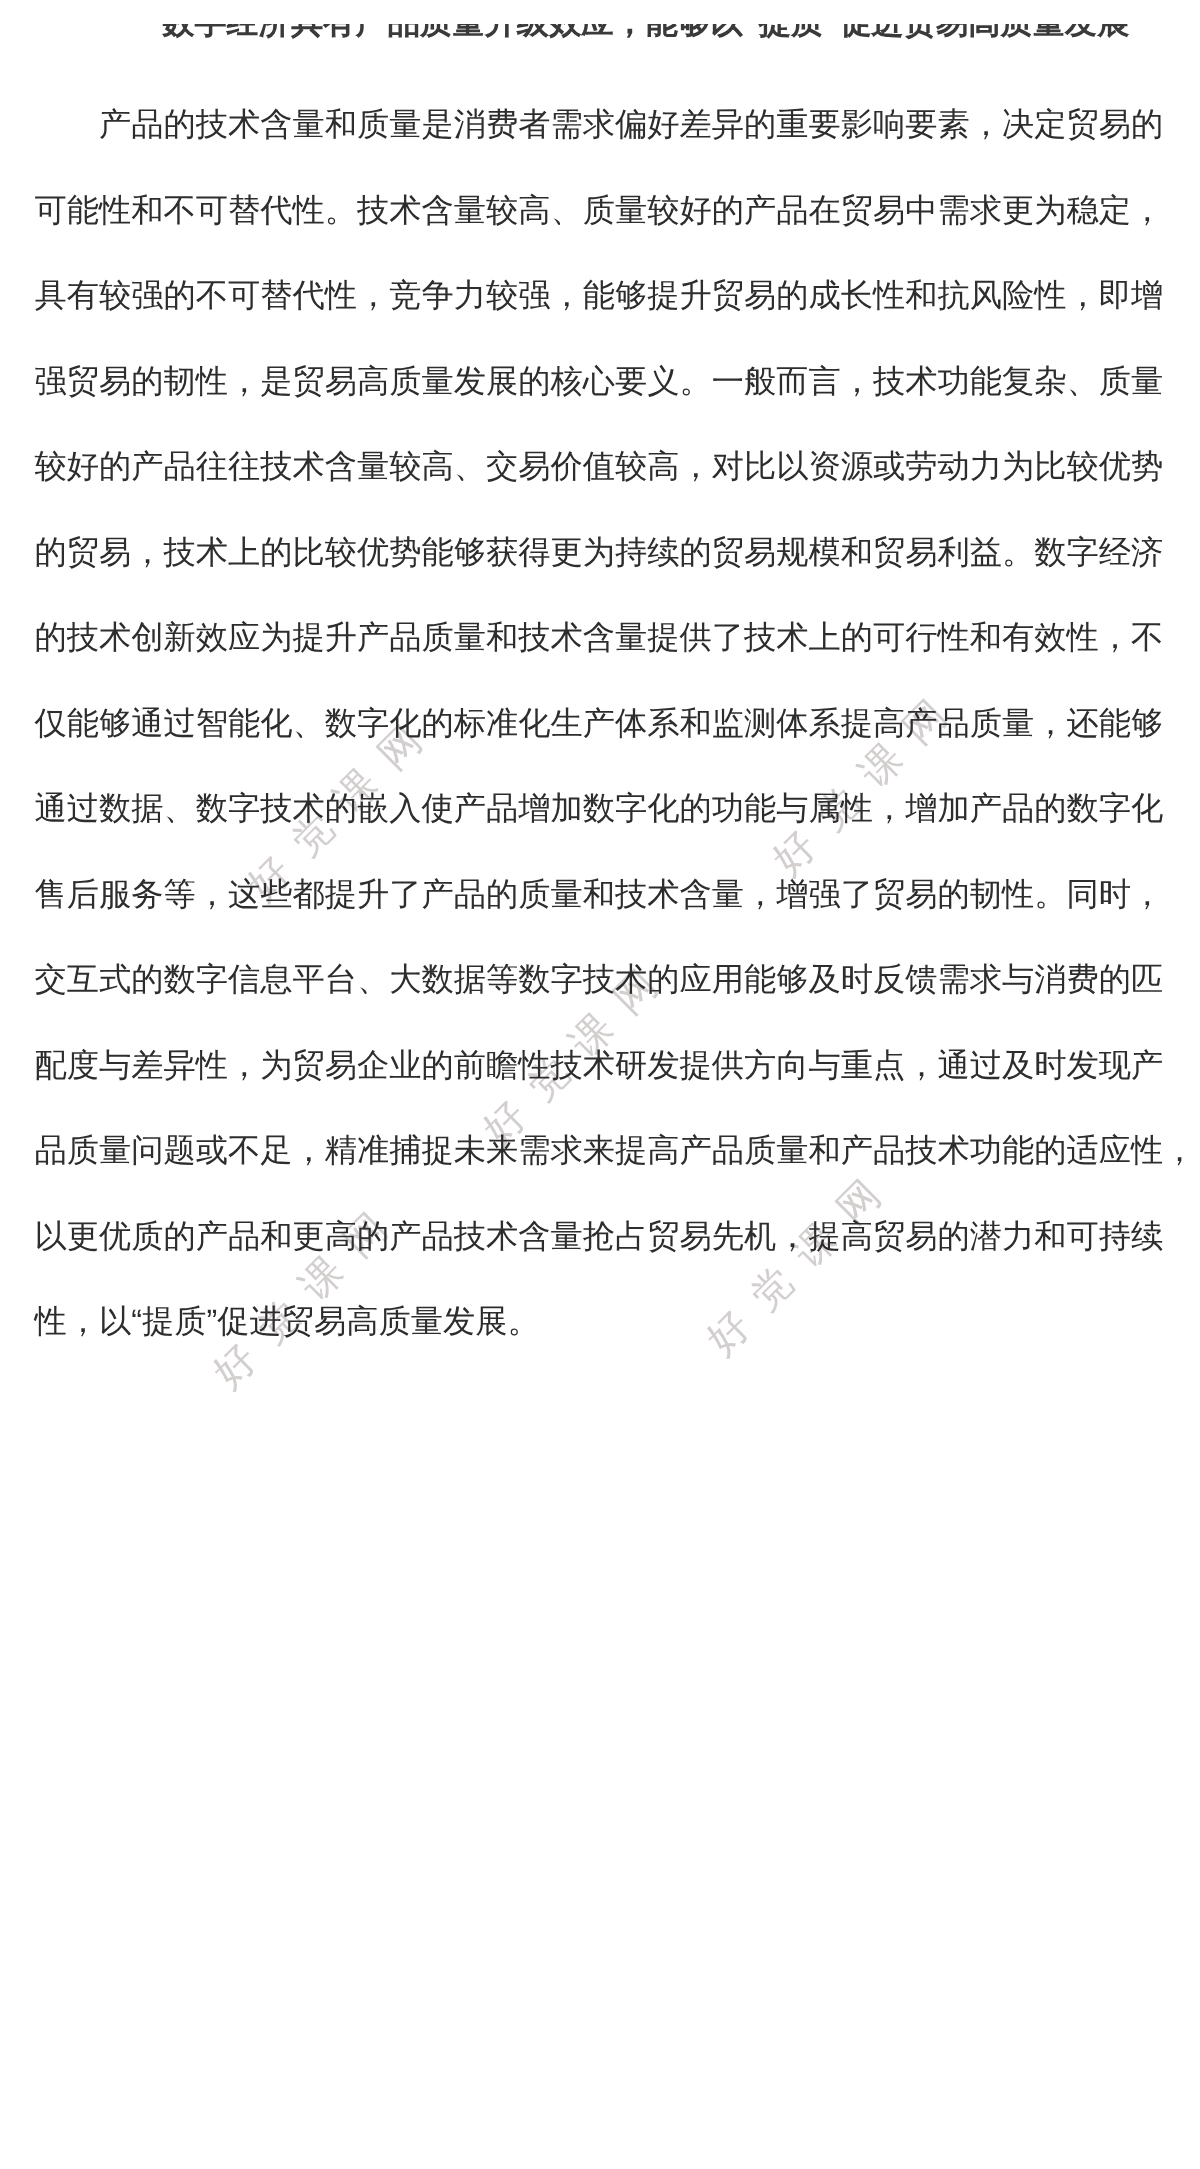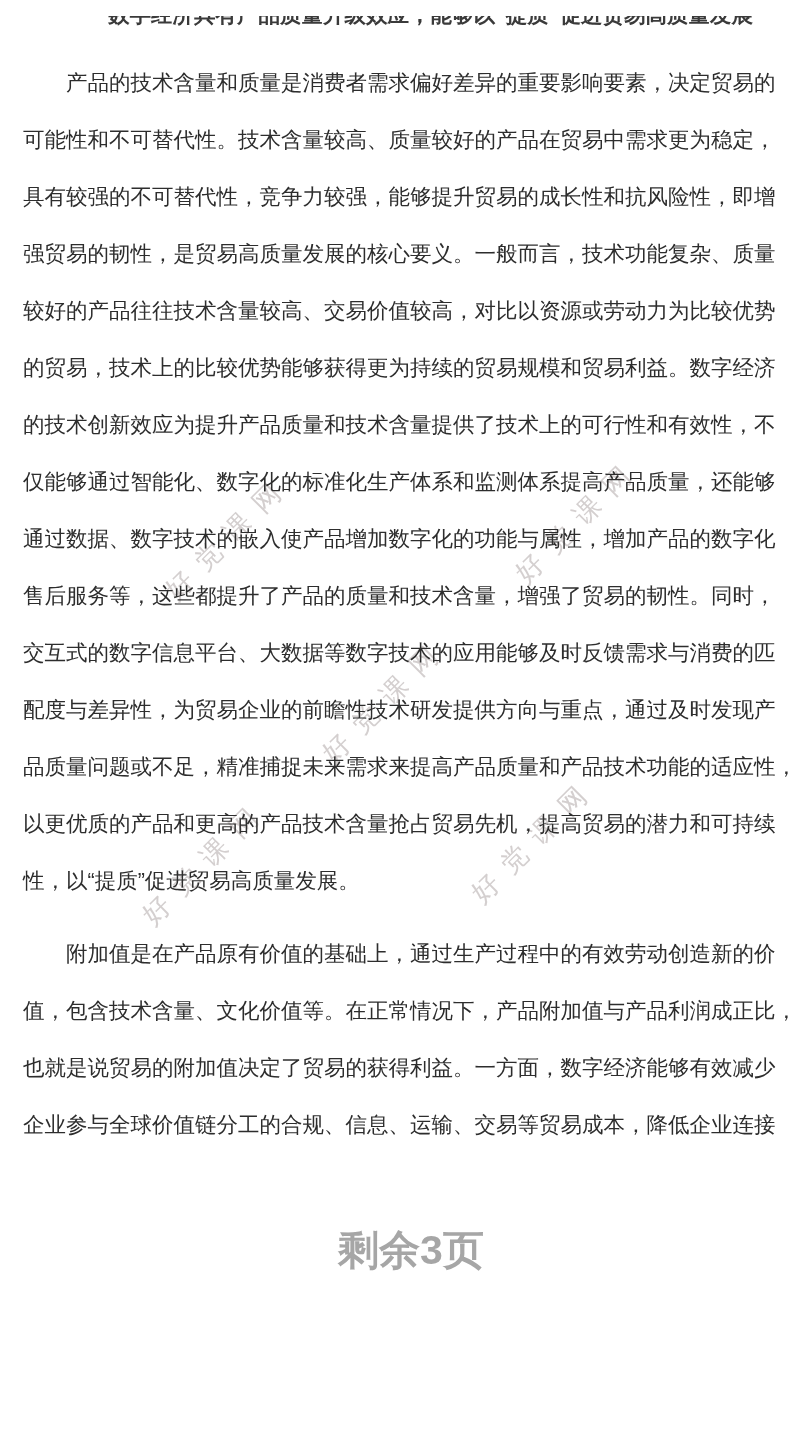--- a/index.html
+++ b/index.html
@@ -108,23 +108,18 @@
 仅能够通过智能化、数字化的标准化生产体系和监测体系提高产品质量，还能够
 通过数据、数字技术的嵌入使产品增加数字化的功能与属性，增加产品的数字化
 售后服务等，这些都提升了产品的质量和技术含量，增强了贸易的韧性。同时，
 交互式的数字信息平台、大数据等数字技术的应用能够及时反馈需求与消费的匹
 配度与差异性，为贸易企业的前瞻性技术研发提供方向与重点，通过及时发现产
 品质量问题或不足，精准捕捉未来需求来提高产品质量和产品技术功能的适应性，
 以更优质的产品和更高的产品技术含量抢占贸易先机，提高贸易的潜力和可持续
 性，以“提质”促进贸易高质量发展。</p>
 
 
-    <p class="par par-2">　　附加值是在产品原有价值的基础上，通过生产过程中的有效劳动创造新的价
-值，包含技术含量、文化价值等。在正常情况下，产品附加值与产品利润成正比，
-也就是说贸易的附加值决定了贸易的获得利益。一方面，数字经济能够有效减少
-企业参与全球价值链分工的合规、信息、运输、交易等贸易成本，降低企业连接</p>
 
     <div class="footer-notice">
-      <span>剩余3页</span>
     </div>
 
   </div>
 </div>
 
 </body></html>

